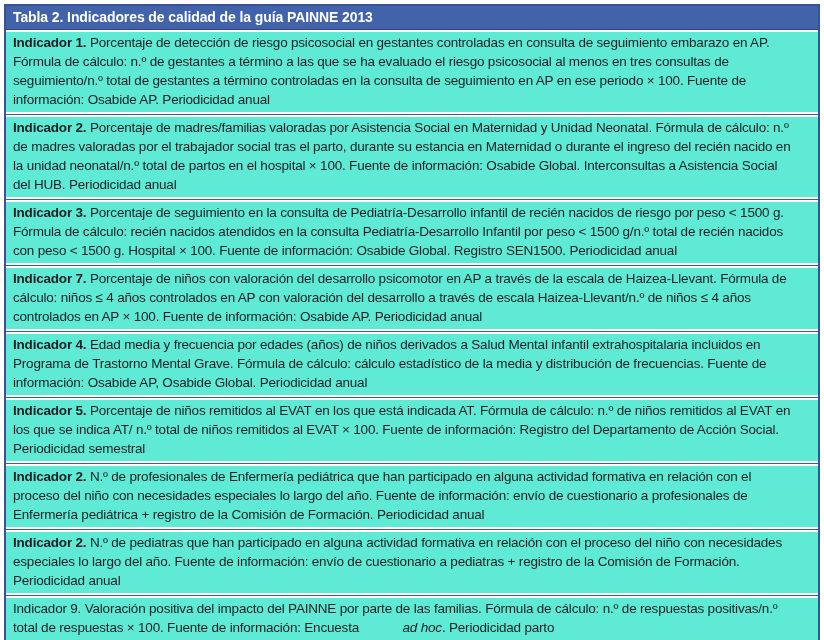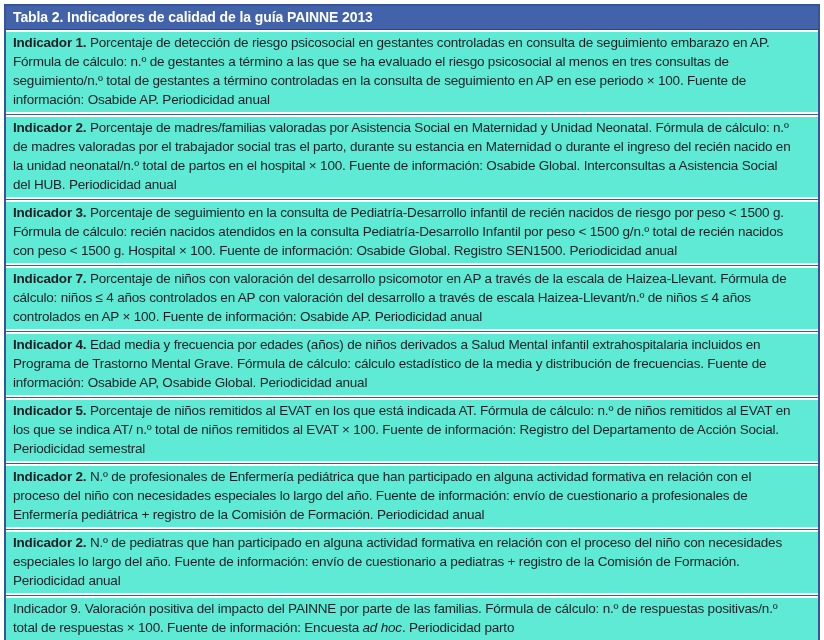--- a/index.html
+++ b/index.html
@@ -37,21 +37,21 @@
   .row {
     background: #5eead4;
     color: #1c1f26;
     font-size: 13.5px;
     line-height: 19px;
     letter-spacing: -0.2px;
     padding: 1px 25px 3px 7px;
     text-align: left;
   }
   .row .lbl { font-weight: 700; }
-  .row .it  { font-style: italic; }
+  .row .it  { font-style: italic; margin-left: 40px; }
   .sep {
     height: 0;
     border-top: 1px solid #3a5aa5;
     margin: 2px 0;
   }
 </style>
 </head>
 <body>
 
 <div class="page">

